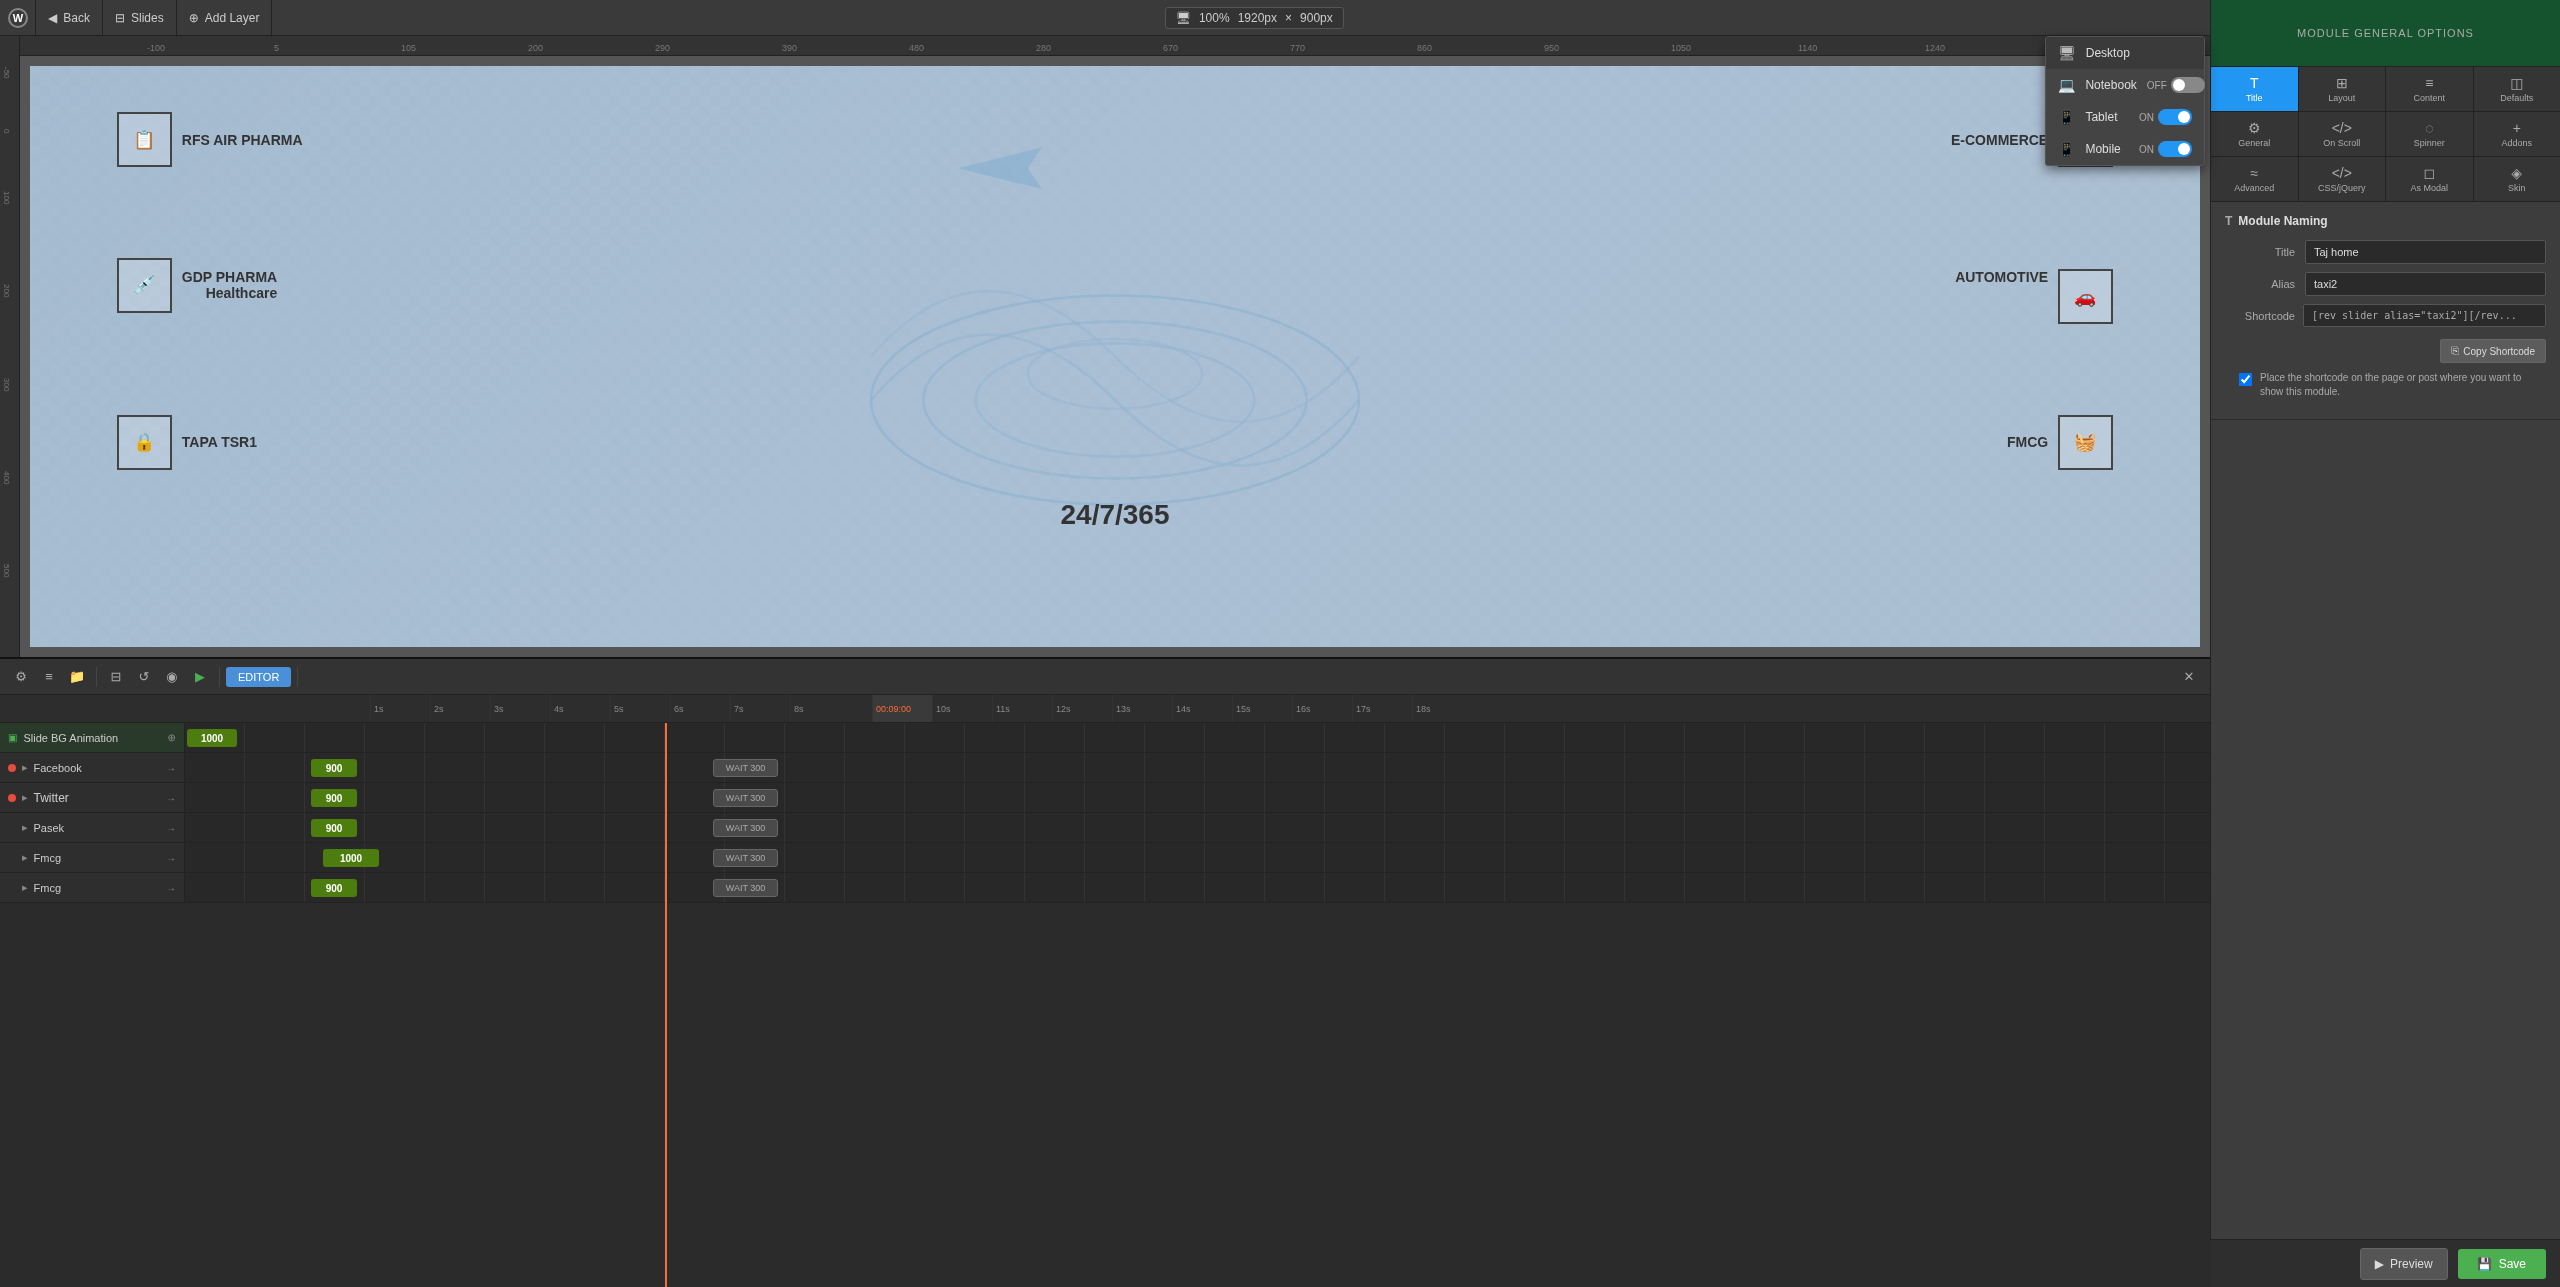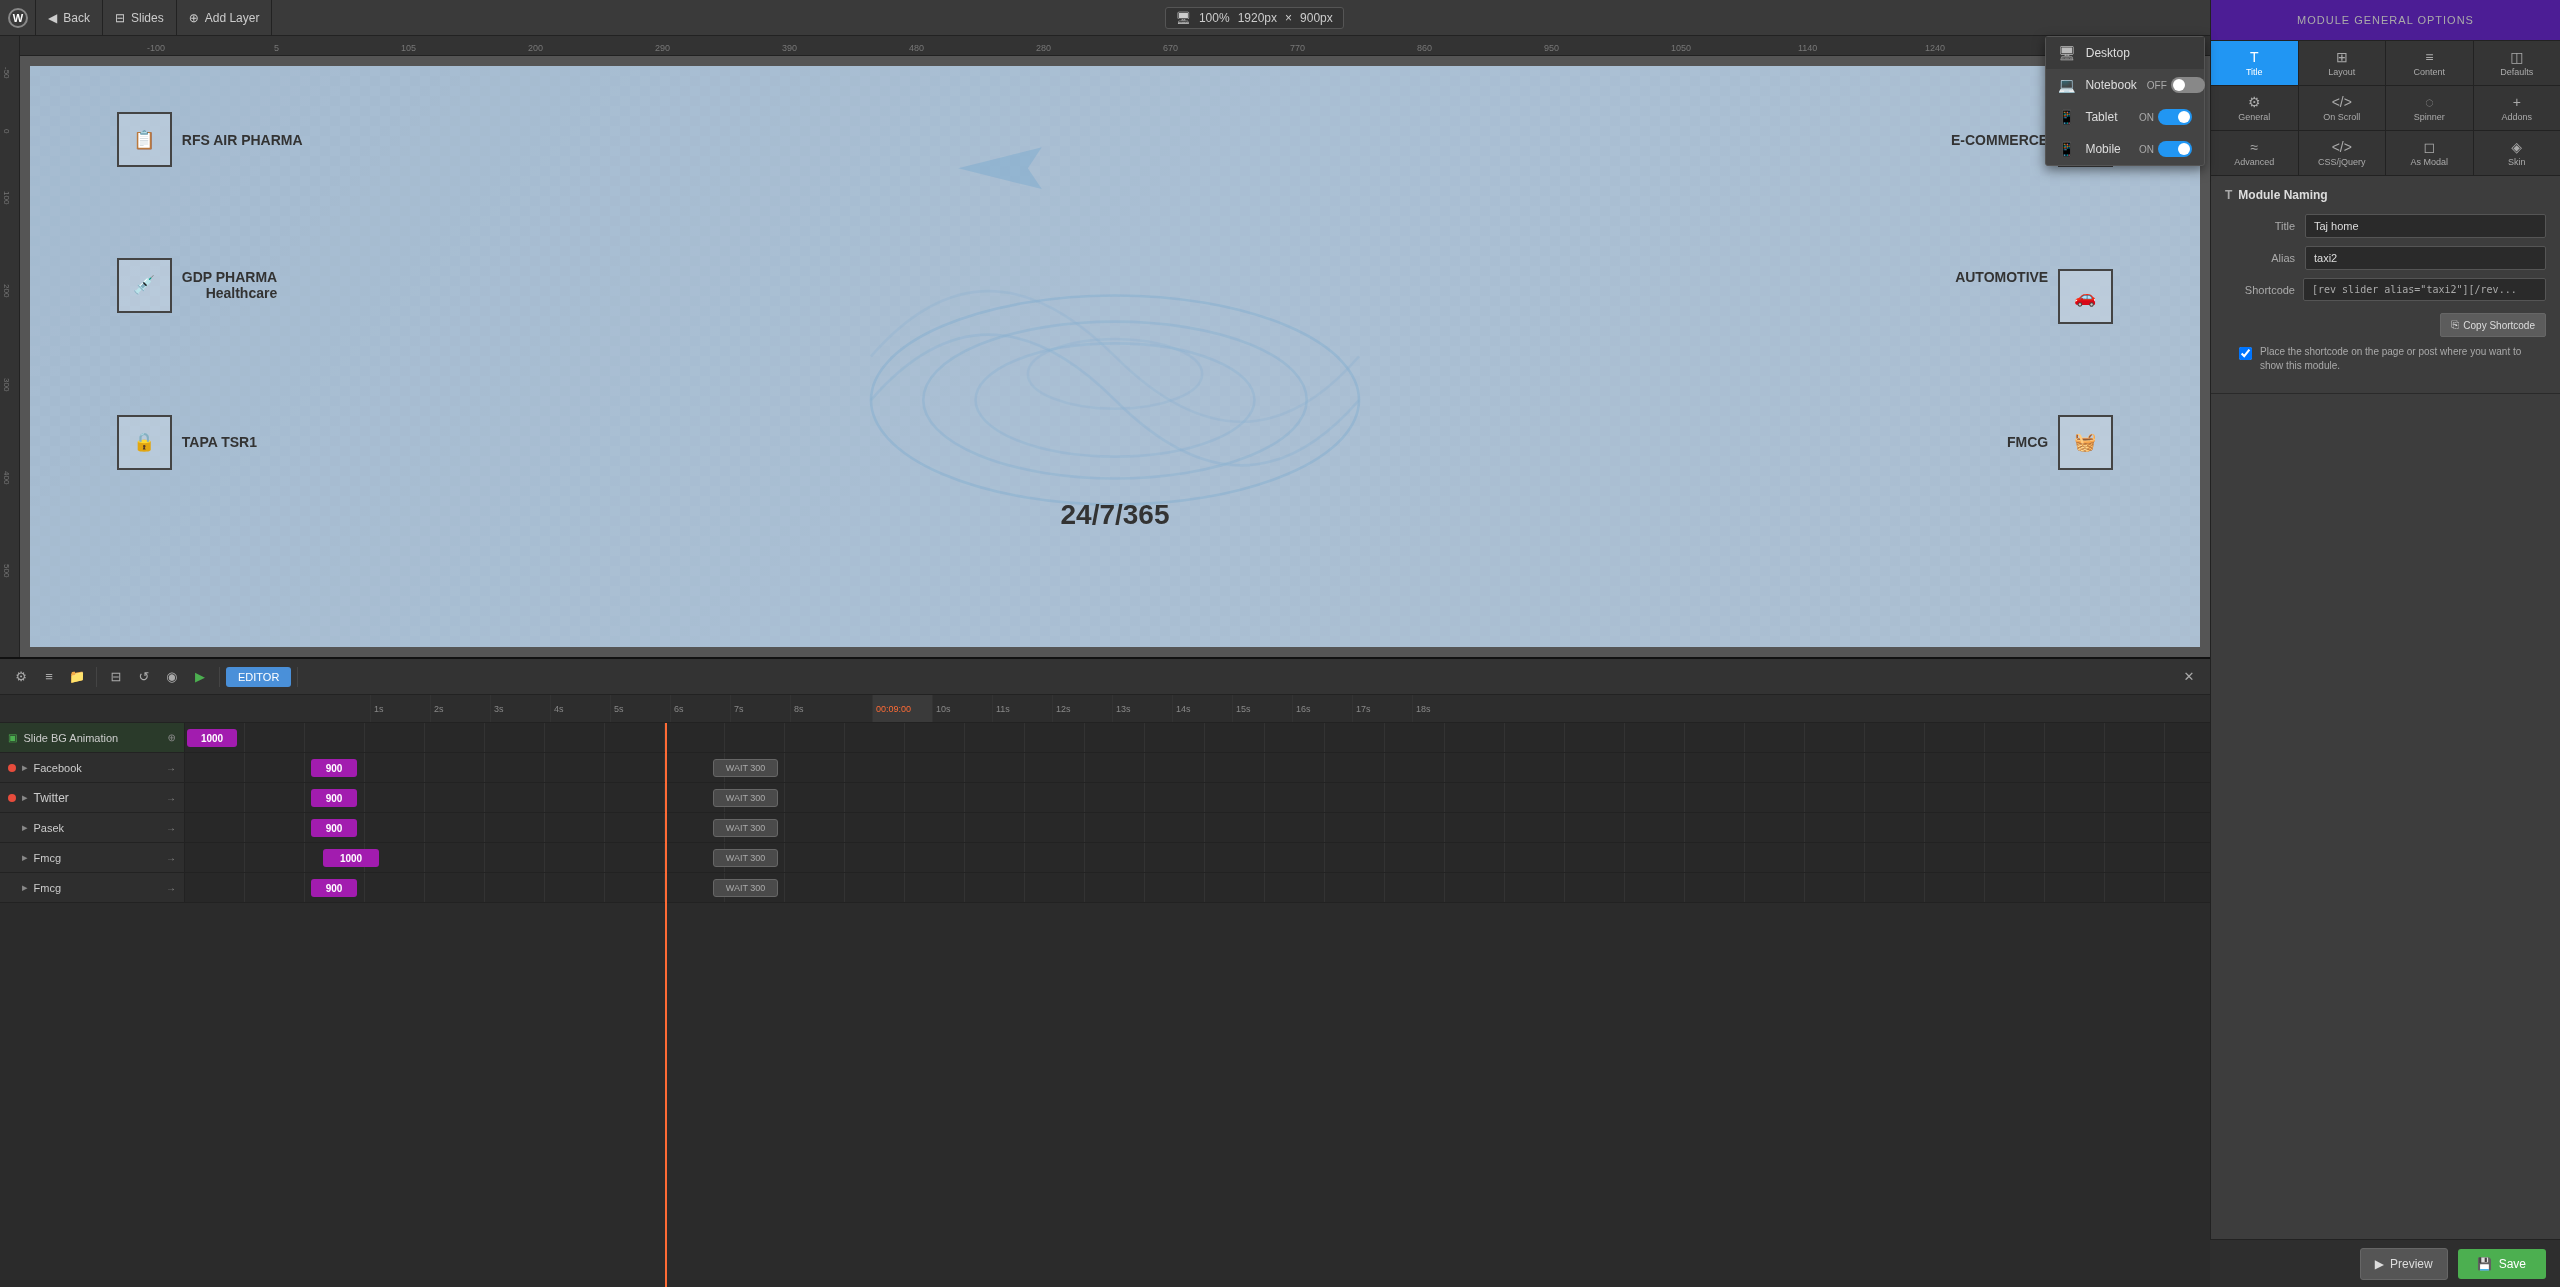--- a/index.html
+++ b/index.html
@@ -82,21 +82,21 @@
     .fb-btn { background: #1877f2; }
     .li-btn { background: #0077b5; }
 
     
     #right-panel {
       position: absolute; top: 0; right: 0; width: 350px; height: 100%;
       background: #3d3d3d; border-left: 1px solid #222; display: flex; flex-direction: column;
       z-index: 200;
     }
     .panel-header {
-      background: #4c1d95; padding: 14px 14px; font-size: 11px; color: #aaa;
+      background: #14532d; padding: 27px 14px; font-size: 11px; color: #aaa;
       text-align: center; text-transform: uppercase; letter-spacing: 1px;
       border-bottom: 1px solid #222;
     }
     .panel-tabs-row {
       display: flex; border-bottom: 1px solid #222; background: #353535;
     }
     .panel-tab {
       flex: 1; padding: 8px 4px; text-align: center; font-size: 10px; color: #aaa;
       cursor: pointer; border-right: 1px solid #222; display: flex; flex-direction: column; align-items: center; gap: 2px;
     }
@@ -180,21 +180,21 @@
       width: 185px; flex-shrink: 0; padding: 0 8px; display: flex; align-items: center;
       gap: 6px; font-size: 11px; color: #ccc; background: #2e2e2e; height: 100%;
       border-right: 1px solid #222;
     }
     .tl-track-content { flex: 1; position: relative; height: 100%; background: #282828; }
     .tl-block {
       position: absolute; height: 18px; top: 6px; border-radius: 3px;
       display: flex; align-items: center; justify-content: center;
       font-size: 10px; color: #fff; font-weight: bold;
     }
-    .tl-block.blue { background: #a21caf; }
+    .tl-block.blue { background: #4d7c0f; }
 
     .wait-label {
       position: absolute; height: 18px; top: 6px; border-radius: 3px;
       background: #4a4a4a; border: 1px solid #666; display: flex; align-items: center;
       justify-content: center; font-size: 9px; color: #aaa; padding: 0 4px; white-space: nowrap;
     }
 
     .tl-cursor-line {
       position: absolute; top: 0; bottom: 0; width: 2px; background: #ff6b35;
       pointer-events: none; z-index: 5;

